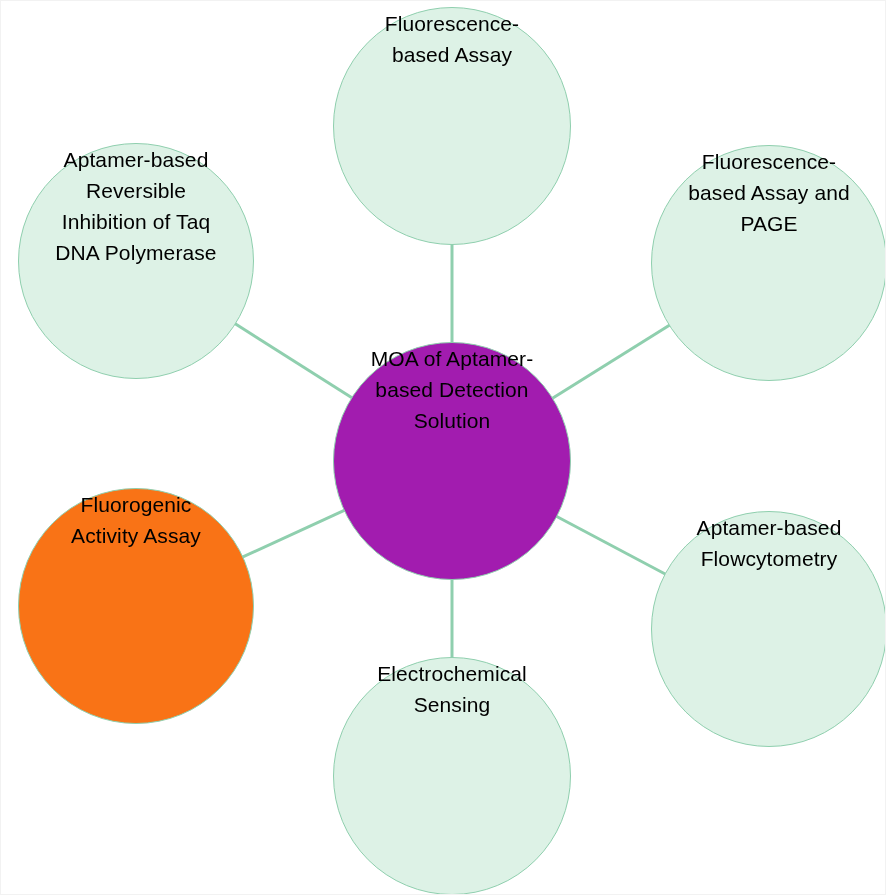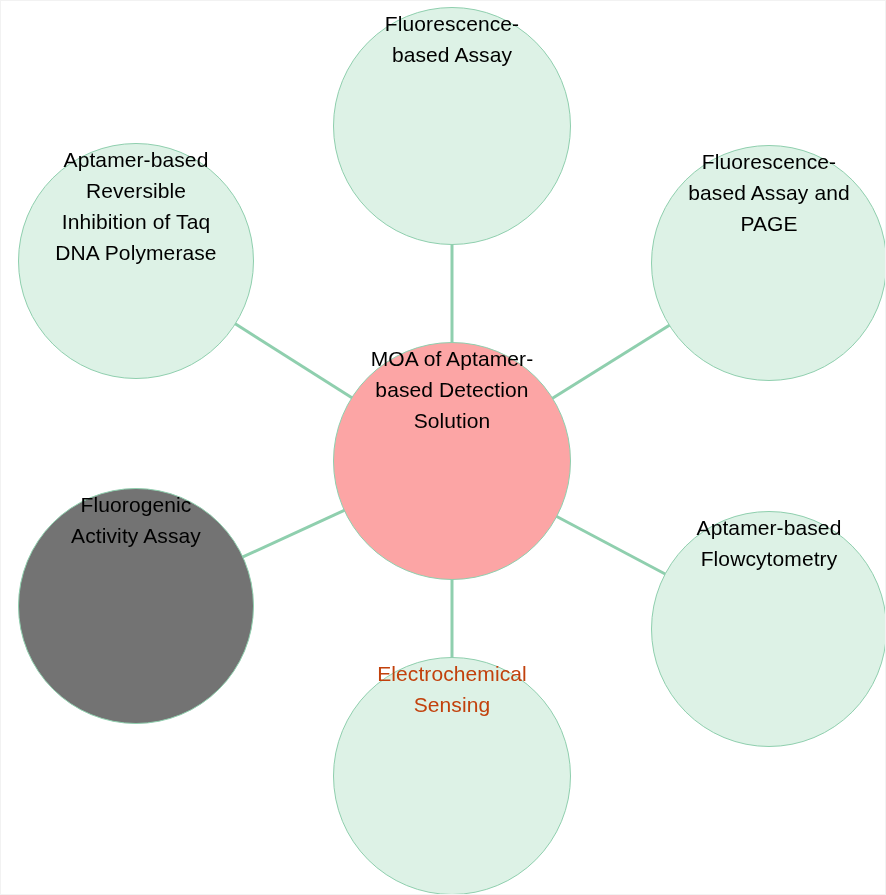--- a/index.html
+++ b/index.html
@@ -61,43 +61,43 @@
   <svg id="edge-layer" viewBox="0 0 886 895" width="886" height="895" xmlns="http://www.w3.org/2000/svg">
       <line x1="451" y1="342" x2="451" y2="243" stroke="#8fcfae" stroke-width="3" stroke-linecap="butt"></line>
       <line x1="551.0815326244394" y1="397.48850643646995" x2="668.7666159571236" y2="323.9817351435001" stroke="#8fcfae" stroke-width="3" stroke-linecap="butt"></line>
       <line x1="555.2629630811695" y1="515.2560813805567" x2="664.6206213517219" y2="573.2121904955497" stroke="#8fcfae" stroke-width="3" stroke-linecap="butt"></line>
       <line x1="451" y1="578" x2="451" y2="657" stroke="#8fcfae" stroke-width="3" stroke-linecap="butt"></line>
       <line x1="343.75178618510984" y1="509.21199684544007" x2="241.33933064696734" y2="556.2050539752839" stroke="#8fcfae" stroke-width="3" stroke-linecap="butt"></line>
       <line x1="351.29233669623784" y1="396.89388398496067" x2="233.86268310627264" y2="322.57131842169156" stroke="#8fcfae" stroke-width="3" stroke-linecap="butt"></line>
     </svg>
 
   <div id="node-layer">
-      <div class="node center" style="left: 332px; top: 341px; width: 238px; height: 238px; background: #fca5a5; border-color: rgb(143, 207, 174);">
+      <div class="node center" style="left: 332px; top: 341px; width: 238px; height: 238px; background: #a21caf; border-color: rgb(143, 207, 174);">
         <span class="node-label" style="color: rgb(0, 0, 0);">MOA of Aptamer-
 based Detection
 Solution</span>
       </div>
       <div class="node" style="left: 332px; top: 6px; width: 238px; height: 238px; background: rgb(221, 242, 230); border-color: rgb(143, 207, 174);">
         <span class="node-label" style="color: rgb(0, 0, 0);">Fluorescence-
 based Assay</span>
       </div>
       <div class="node" style="left: 650px; top: 144px; width: 236px; height: 236px; background: rgb(221, 242, 230); border-color: rgb(143, 207, 174);">
         <span class="node-label" style="color: rgb(0, 0, 0);">Fluorescence-
 based Assay and
 PAGE</span>
       </div>
       <div class="node" style="left: 650px; top: 510px; width: 236px; height: 236px; background: rgb(221, 242, 230); border-color: rgb(143, 207, 174);">
         <span class="node-label" style="color: rgb(0, 0, 0);">Aptamer-based
 Flowcytometry</span>
       </div>
       <div class="node" style="left: 332px; top: 656px; width: 238px; height: 238px; background: rgb(221, 242, 230); border-color: rgb(143, 207, 174);">
-        <span class="node-label" style="color: #c2410c;">Electrochemical
+        <span class="node-label" style="color: #000000;">Electrochemical
 Sensing</span>
       </div>
-      <div class="node" style="left: 17px; top: 487px; width: 236px; height: 236px; background: #737373; border-color: rgb(143, 207, 174);">
+      <div class="node" style="left: 17px; top: 487px; width: 236px; height: 236px; background: #f97316; border-color: rgb(143, 207, 174);">
         <span class="node-label" style="color: rgb(0, 0, 0);">Fluorogenic
 Activity Assay</span>
       </div>
       <div class="node" style="left: 17px; top: 142px; width: 236px; height: 236px; background: rgb(221, 242, 230); border-color: rgb(143, 207, 174);">
         <span class="node-label" style="color: rgb(0, 0, 0);">Aptamer-based
 Reversible
 Inhibition of Taq
 DNA Polymerase</span>
       </div>
     </div>

